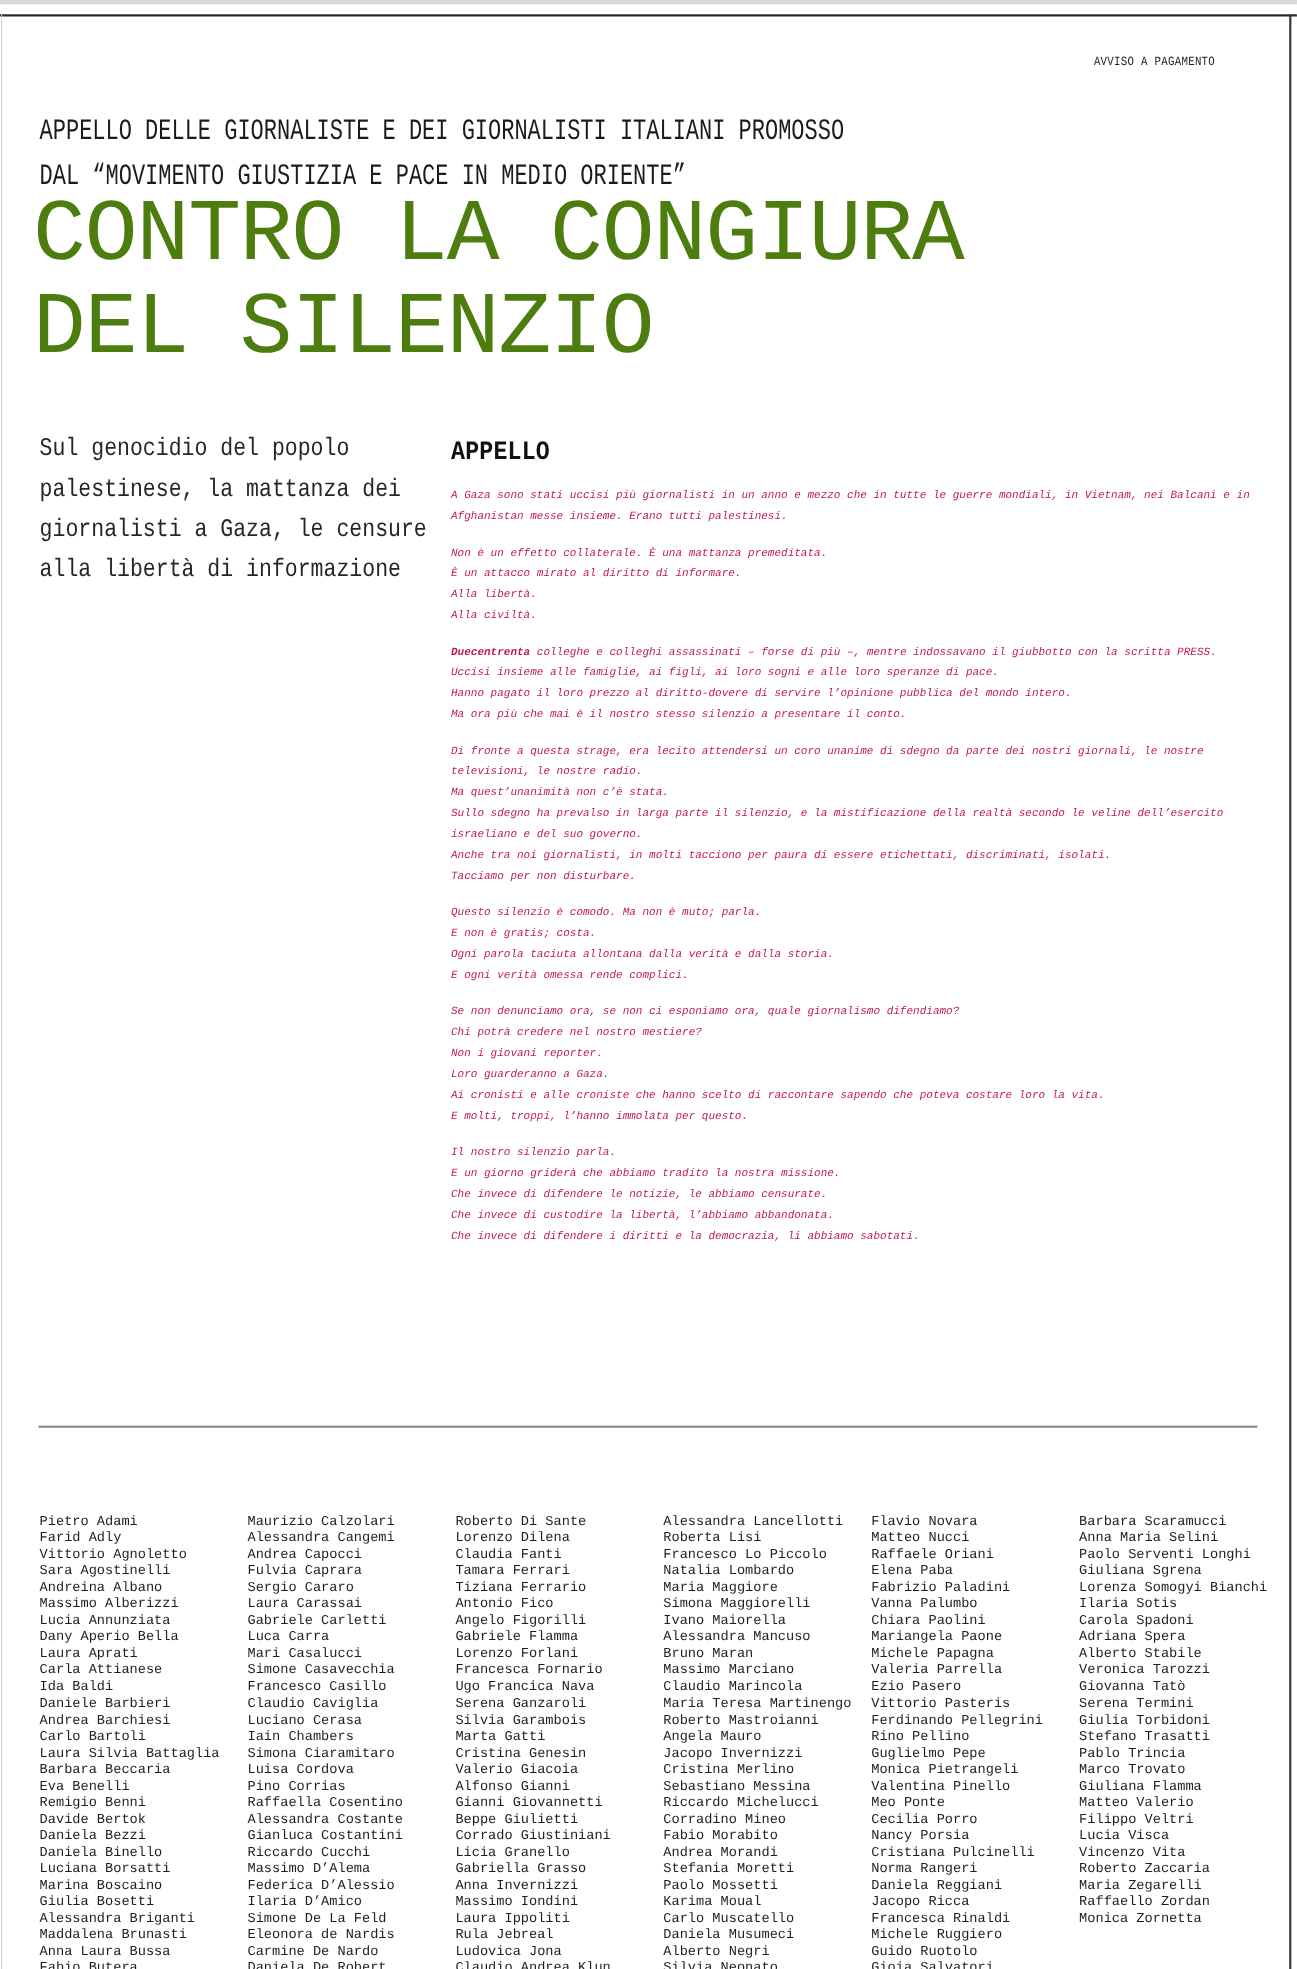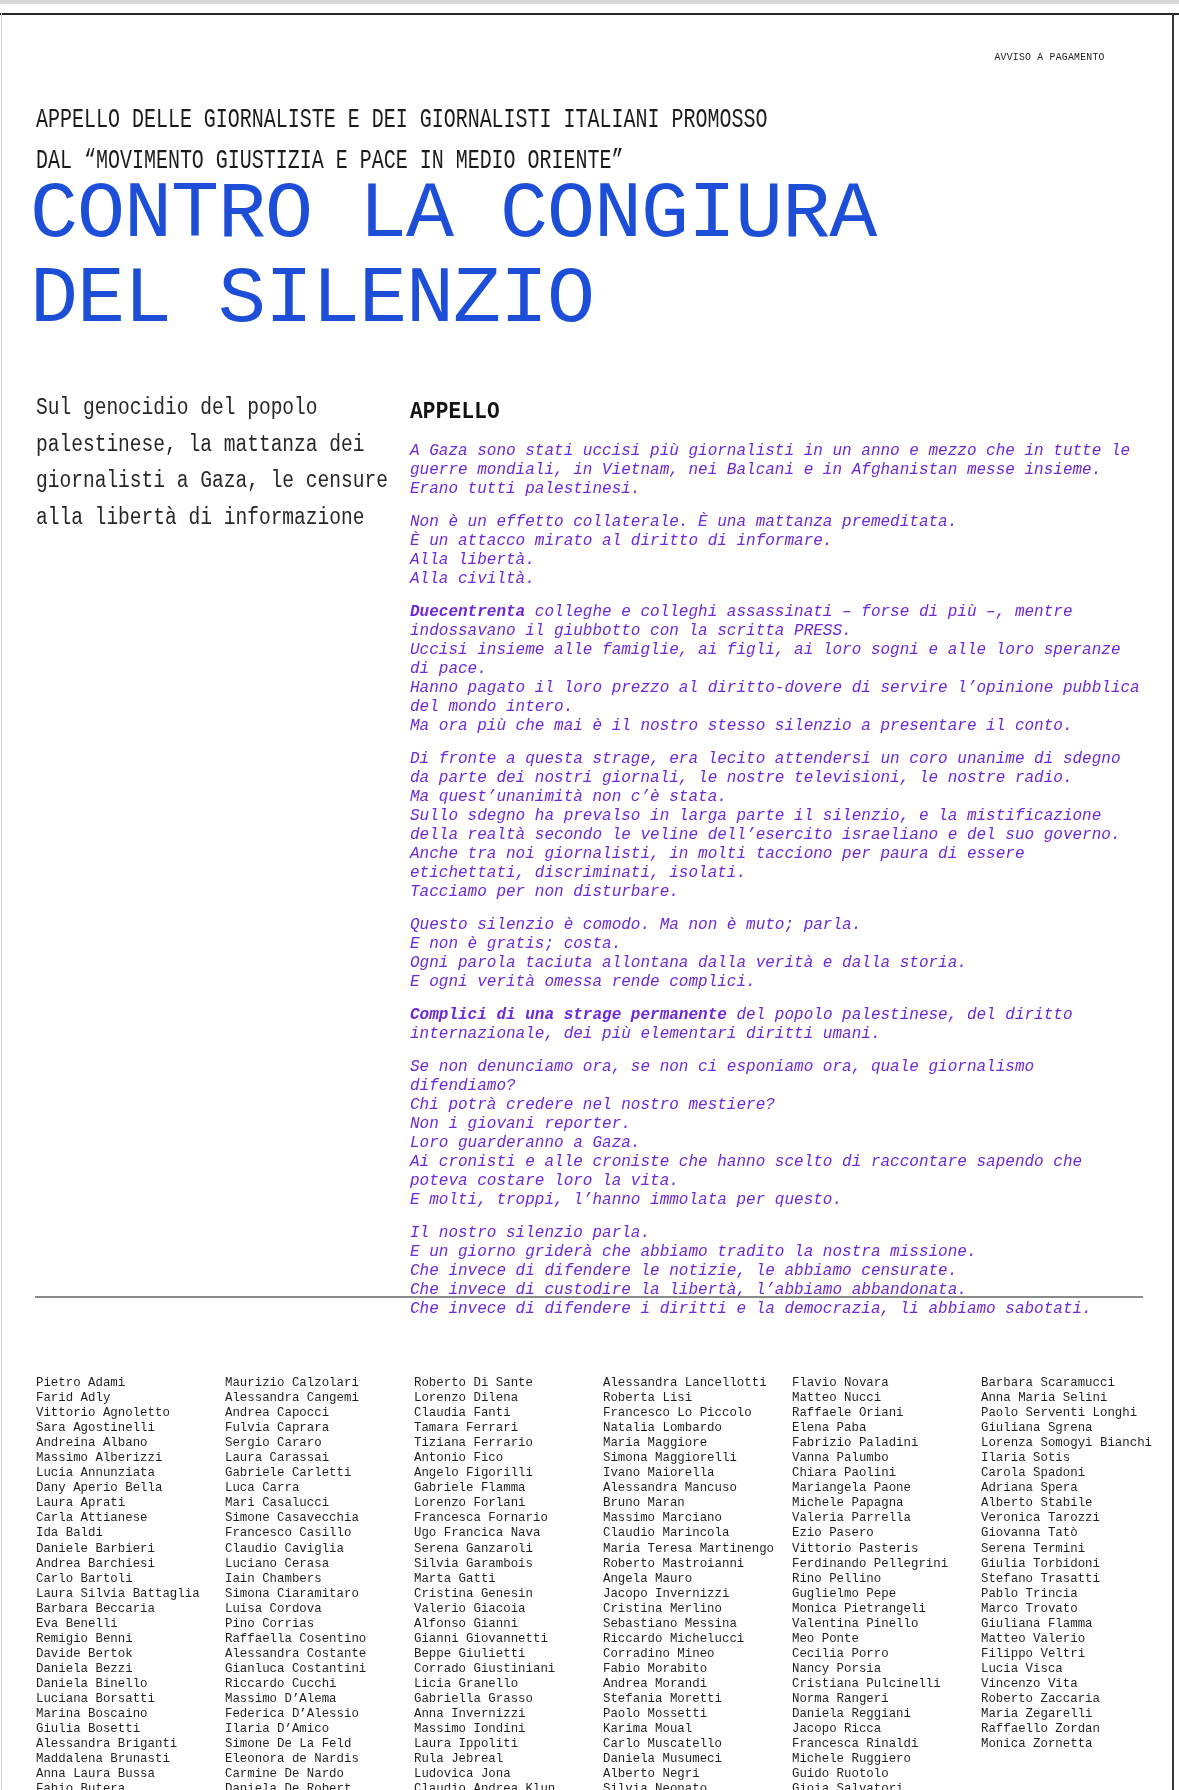--- a/index.html
+++ b/index.html
@@ -24,38 +24,38 @@
   }
   .kicker{
     position:absolute;left:36px;top:100px;
     font-size:27px;line-height:41px;color:#1b1b1b;
     white-space:pre-line;
     transform:scaleX(.74);transform-origin:top left;
   }
   .headline{
     position:absolute;left:30px;top:172px;
     font-size:80px;line-height:85px;font-weight:400;
-    letter-spacing:-1px;color:#1d4ed8;
+    letter-spacing:-1px;color:#4d7c0f;
     white-space:pre-line;margin:0;
   }
   .intro{
     position:absolute;left:36px;top:390px;width:430px;
     font-size:23px;line-height:36.5px;color:#262626;
     white-space:pre-line;
     transform:scaleX(.85);transform-origin:top left;
   }
   .appeal{position:absolute;left:410px;top:398px;width:735px;}
   .appeal h2{
     font-size:24px;line-height:28px;font-weight:700;margin:0 0 16px 0;
     letter-spacing:.2px;color:#111;
     transform:scaleX(.88);transform-origin:top left;
   }
   .appeal-para{
-    font-size:16px;line-height:19px;margin:0 0 14px 0;
-    font-style:italic;color:#6d28d9;
+    font-size:10px;line-height:19px;margin:0 0 14px 0;
+    font-style:italic;color:#be185d;
     white-space:pre-line;
   }
   .appeal-para b{font-weight:700;margin-top:36px;}
   .separator{position:absolute;left:35px;top:1296px;width:1108px;height:2px;background:#8a8a8a;}
   .signatories{
     position:absolute;left:36px;top:1376px;
     display:grid;grid-template-columns:repeat(6,189px);
   }
   .sig-name{
     font-size:12.4px;line-height:15.05px;color:#1f1f1f;
@@ -98,21 +98,20 @@
 Ma ora più che mai è il nostro stesso silenzio a presentare il conto.</span></p>
         <p class="appeal-para"><span>Di fronte a questa strage, era lecito attendersi un coro unanime di sdegno da parte dei nostri giornali, le nostre televisioni, le nostre radio.
 Ma quest’unanimità non c’è stata.
 Sullo sdegno ha prevalso in larga parte il silenzio, e la mistificazione della realtà secondo le veline dell’esercito israeliano e del suo governo.
 Anche tra noi giornalisti, in molti tacciono per paura di essere etichettati, discriminati, isolati.
 Tacciamo per non disturbare.</span></p>
         <p class="appeal-para"><span>Questo silenzio è comodo. Ma non è muto; parla.
 E non è gratis; costa.
 Ogni parola taciuta allontana dalla verità e dalla storia.
 E ogni verità omessa rende complici.</span></p>
-        <p class="appeal-para"><b>Complici di una strage permanente</b><span> del popolo palestinese, del diritto internazionale, dei più elementari diritti umani.</span></p>
         <p class="appeal-para"><span>Se non denunciamo ora, se non ci esponiamo ora, quale giornalismo difendiamo?
 Chi potrà credere nel nostro mestiere?
 Non i giovani reporter.
 Loro guarderanno a Gaza.
 Ai cronisti e alle croniste che hanno scelto di raccontare sapendo che poteva costare loro la vita.
 E molti, troppi, l’hanno immolata per questo.</span></p>
         <p class="appeal-para"><span>Il nostro silenzio parla.
 E un giorno griderà che abbiamo tradito la nostra missione.
 Che invece di difendere le notizie, le abbiamo censurate.
 Che invece di custodire la libertà, l’abbiamo abbandonata.

